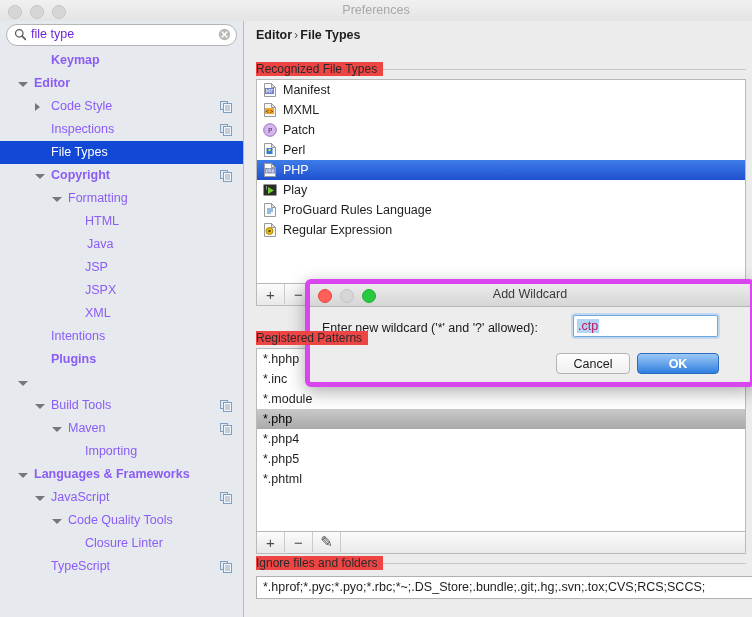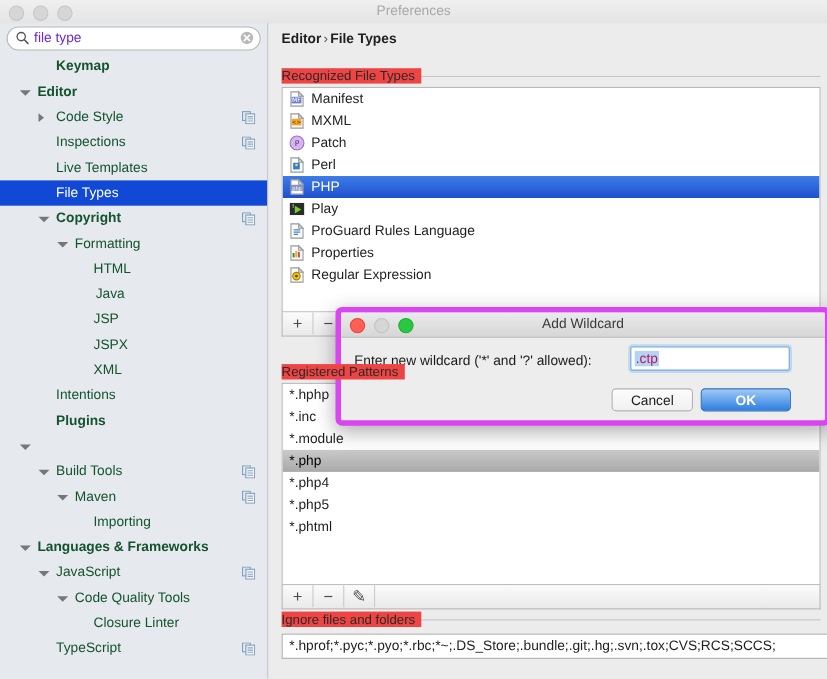--- a/index.html
+++ b/index.html
@@ -43,21 +43,21 @@
     position: absolute; left: 8px; top: 4px; width: 13px; height: 13px;
   }
   .search-text {
     position: absolute; left: 25px; top: 3px; font-size: 12.5px; color: #6d28d9;
   }
   .search-clear { position: absolute; right: 6px; top: 4px; width: 13px; height: 13px; }
 
   .tree { position: absolute; left: 0; top: 28px; width: 243px; }
   .tree-row {
     position: relative; height: 23px; line-height: 23px;
-    white-space: nowrap; font-size: 12.5px; color: #14532d;
+    white-space: nowrap; font-size: 12.5px; color: #8b5cf6;
   }
   .tree-row.selected { background: #1149d6; color: #fff; }
   .tree-row .tw {
     position: absolute; width: 0; height: 0;
     border-left: 5px solid #777; border-top: 4px solid transparent;
     border-bottom: 4px solid transparent; top: 8px;
   }
   .tree-row .tw.open {
     border-left: 5px solid transparent; border-right: 5px solid transparent;
     border-top: 5px solid #777; border-bottom: none; top: 10px;
@@ -198,23 +198,20 @@
         <div class="tree-row">
           <span class="lbl" style="left: 51px;">Inspections</span>
           <svg class="copy-ico" viewBox="0 0 12 12">
             <rect x="0.5" y="0.5" width="7" height="8" fill="none" stroke="#7f9fc0"></rect>
             <rect x="3.5" y="2.5" width="8" height="9" fill="#f2f4f7" stroke="#7f9fc0"></rect>
             <line x1="5" y1="5" x2="10" y2="5" stroke="#8fa8c4"></line>
             <line x1="5" y1="7" x2="10" y2="7" stroke="#8fa8c4"></line>
             <line x1="5" y1="9" x2="10" y2="9" stroke="#8fa8c4"></line>
           </svg>
         </div>
-        <div class="tree-row">
-          <span class="lbl" style="left: 51px;">Live Templates</span>
-        </div>
         <div class="tree-row selected">
           <span class="lbl" style="left: 51px;">File Types</span>
         </div>
         <div class="tree-row bold">
           <div class="tw open" style="left: 35px;"></div>
           <span class="lbl" style="left: 51px;">Copyright</span>
           <svg class="copy-ico" viewBox="0 0 12 12">
             <rect x="0.5" y="0.5" width="7" height="8" fill="none" stroke="#7f9fc0"></rect>
             <rect x="3.5" y="2.5" width="8" height="9" fill="#f2f4f7" stroke="#7f9fc0"></rect>
             <line x1="5" y1="5" x2="10" y2="5" stroke="#8fa8c4"></line>
@@ -353,27 +350,20 @@
             <path d="M6 5l6 3.5L6 12z" fill="#6fd12f"></path>
             <text x="3.5" y="7.5" font-size="5" fill="#fff" font-family="DejaVu Sans">!</text>
           </svg><span>Play</span></div>
         <div class="ftrow"><svg class="ftico" viewBox="0 0 16 16">
             <path d="M2.5 1.5h7l4 4v9h-11z" fill="#fafafa" stroke="#9a9a9a"></path>
             <path d="M9.5 1.5l4 4h-4z" fill="#dfdfdf" stroke="#9a9a9a"></path>
             <line x1="5" y1="7" x2="11" y2="7" stroke="#4a86c8" stroke-width="1.1"></line>
             <line x1="5" y1="9" x2="11" y2="9" stroke="#4a86c8" stroke-width="1.1"></line>
             <line x1="5" y1="11" x2="9" y2="11" stroke="#4a86c8" stroke-width="1.1"></line>
           </svg><span>ProGuard Rules Language</span></div>
-        <div class="ftrow"><svg class="ftico" viewBox="0 0 16 16">
-            <path d="M2.5 1.5h7l4 4v9h-11z" fill="#fafafa" stroke="#9a9a9a"></path>
-            <path d="M9.5 1.5l4 4h-4z" fill="#dfdfdf" stroke="#9a9a9a"></path>
-            <rect x="4" y="8" width="1.8" height="4" fill="#3a8f3a"></rect>
-            <rect x="6.4" y="6" width="1.8" height="6" fill="#e8b52a"></rect>
-            <rect x="8.8" y="7" width="1.8" height="5" fill="#d04a3a"></rect>
-          </svg><span>Properties</span></div>
         <div class="ftrow"><svg class="ftico" viewBox="0 0 16 16">
             <path d="M2.5 1.5h7l4 4v9h-11z" fill="#fafafa" stroke="#9a9a9a"></path>
             <path d="M9.5 1.5l4 4h-4z" fill="#dfdfdf" stroke="#9a9a9a"></path>
             <circle cx="7.5" cy="9" r="3.4" fill="#f2c31a" stroke="#a88000"></circle>
             <circle cx="7.5" cy="9" r="1.3" fill="#5a4a00"></circle>
           </svg><span>Regular Expression</span></div>
       </div>
 
     <div class="toolbar" style="left:12px; top:263px; width:490px;">
       <div class="tb-btn">+</div>

